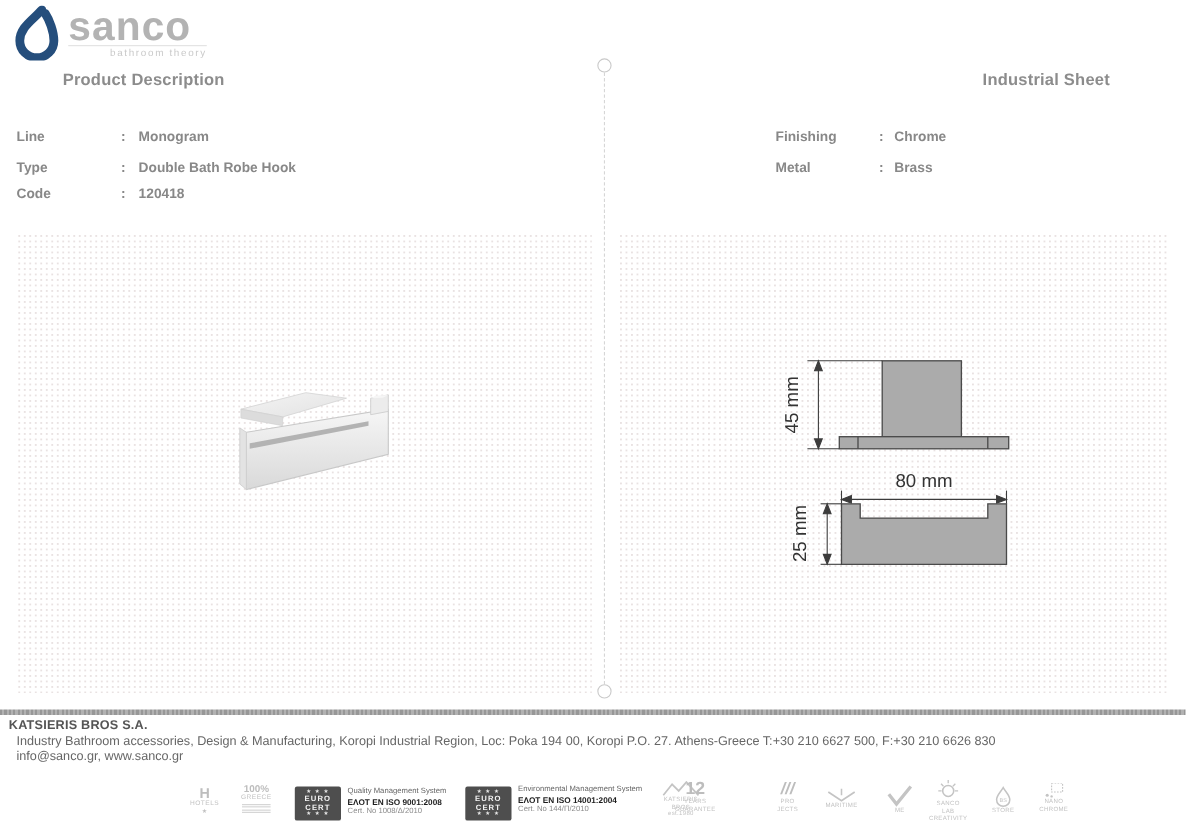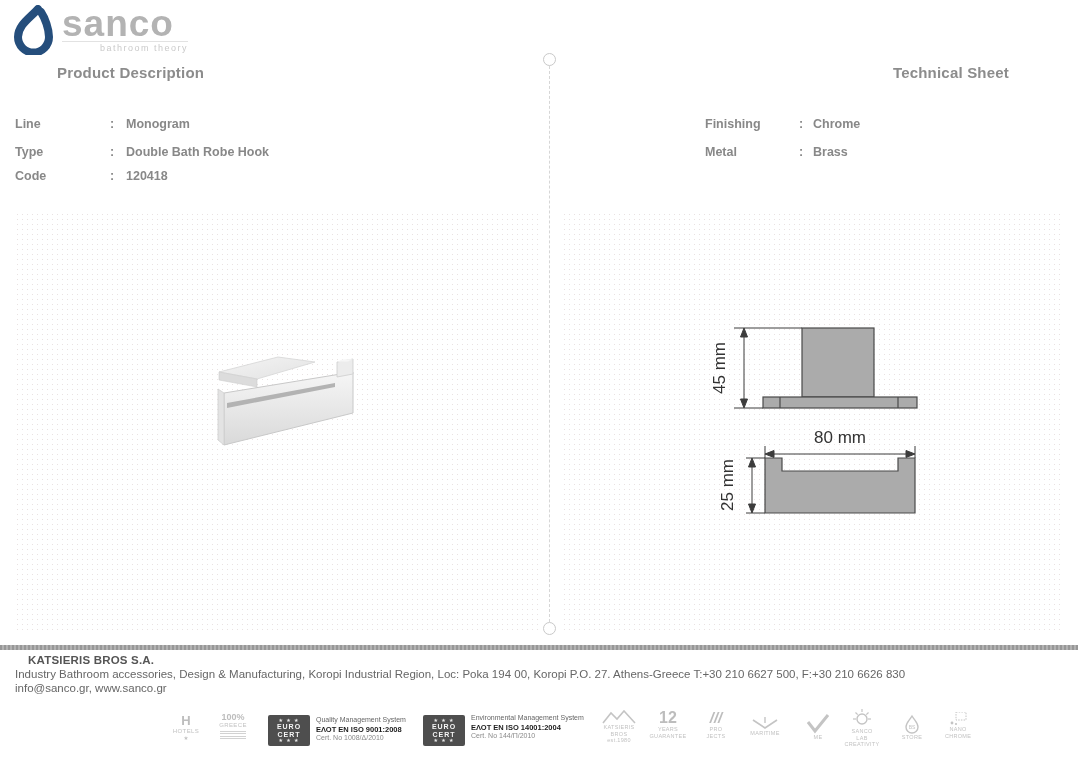--- a/index.html
+++ b/index.html
@@ -37,21 +37,21 @@
   }
   .panel-left  { left:15px;  width:523px; }
   .panel-right { left:562px; width:500px; }
   
   .divider-line { position:absolute; left:549px; top:66px; width:0; height:556px; border-left:1px dashed #d6d6d6; }
   .divider-dot { position:absolute; left:543px; width:13px; height:13px; border:1px solid #c9c9c9; border-radius:50%; background:#fff; }
   .dot-top { top:53px; } .dot-bottom { top:622px; }
   
   .footer-bar { position:absolute; left:0; right:0; top:645px; height:5px;
     background:repeating-linear-gradient(90deg,#979797 0 2px,#b2b2b2 2px 4px); }
-  .footer-company { position:absolute; left:28px; top:654px; font-size:11.5px; font-weight:700; color:#555; letter-spacing:.2px; }
+  .footer-company { position:absolute; left:8px; top:654px; font-size:11.5px; font-weight:700; color:#555; letter-spacing:.2px; }
   .footer-address { position:absolute; left:15px; top:668px; font-size:11.5px; color:#666; }
   .footer-contacts { position:absolute; left:15px; top:682px; font-size:11.5px; color:#666; }
   
   .certs { position:absolute; left:0; top:706px; width:1078px; height:50px; }
   .cicon { position:absolute; text-align:center; color:#c2c2c2; }
   .cicon .glyph { font-weight:700; color:#bdbdbd; }
   .tiny { font-size:6px; letter-spacing:.4px; line-height:7px; }
   .tiny2 { font-size:5.5px; letter-spacing:.3px; line-height:6.5px; }
   .eurocert { position:absolute; width:42px; height:31px; background:#4e4e4e; border-radius:2px;
     color:#f5f5f5; text-align:center; padding-top:3px; }
@@ -75,21 +75,21 @@
     <svg width="42" height="50" viewBox="0 0 42 50">
       <path d="M26 4 C 18 13, 6 20, 6 32 a 15.5 15.5 0 0 0 31 0 C 37 24, 33 13, 29 7" fill="none" stroke="#254e7c" stroke-width="8" stroke-linecap="round"></path>
     </svg>
     <div class="logo-text">
       <div class="brand-name">sanco</div>
       <div class="brand-tagline">bathroom theory</div>
     </div>
   </div>
 
   <div class="section-title title-left">Product Description</div>
-  <div class="section-title title-right">Technical Sheet</div>
+  <div class="section-title title-right">Industrial Sheet</div>
 
   <div class="fields-left">
     <div class="field" style="top:117px;">
       <span class="lbl">Line</span>
       <span class="col">:</span>
       <span class="val">Monogram</span>
     </div>
     <div class="field" style="top:145px;">
       <span class="lbl">Type</span>
       <span class="col">:</span>
@@ -235,21 +235,21 @@
 
     <div class="cicon" style="left:596px; top:4px; width:46px;">
       <svg class="mini-svg" width="34" height="14" viewBox="0 0 34 14">
         <polyline points="1,13 9,3 15,9 22,1 33,13" fill="none" stroke="#c4c4c4" stroke-width="1.6"></polyline>
       </svg>
       <div class="tiny2">KATSIERIS</div>
       <div class="tiny2">BROS</div>
       <div class="tiny2">est.1980</div>
     </div>
 
-    <div class="cicon" style="left:648px; top:4px; width:40px;">
+    <div class="cicon" style="left:612px; top:4px; width:40px;">
       <div class="glyph" style="font-size:16px; line-height:16px;">12</div>
       <div class="tiny2">YEARS</div>
       <div class="tiny2">GUARANTEE</div>
     </div>
 
     <div class="cicon" style="left:698px; top:4px; width:36px;">
       <div class="glyph" style="font-size:15px; line-height:16px; font-style:italic;">///</div>
       <div class="tiny2">PRO</div>
       <div class="tiny2">JECTS</div>
     </div>

